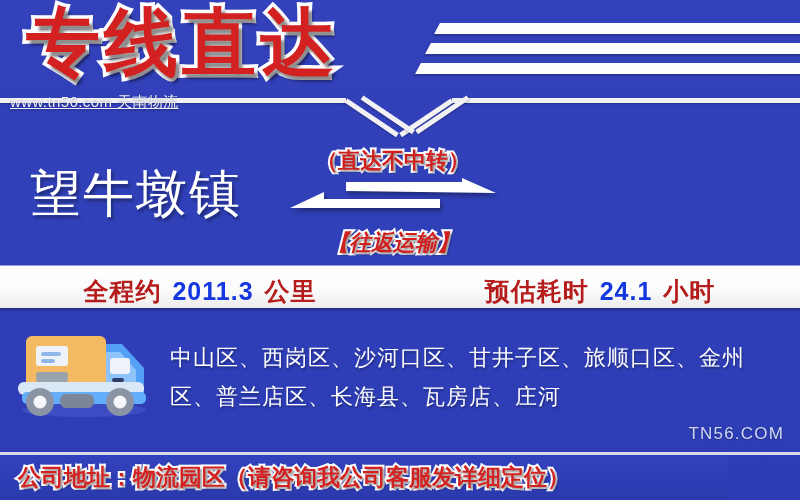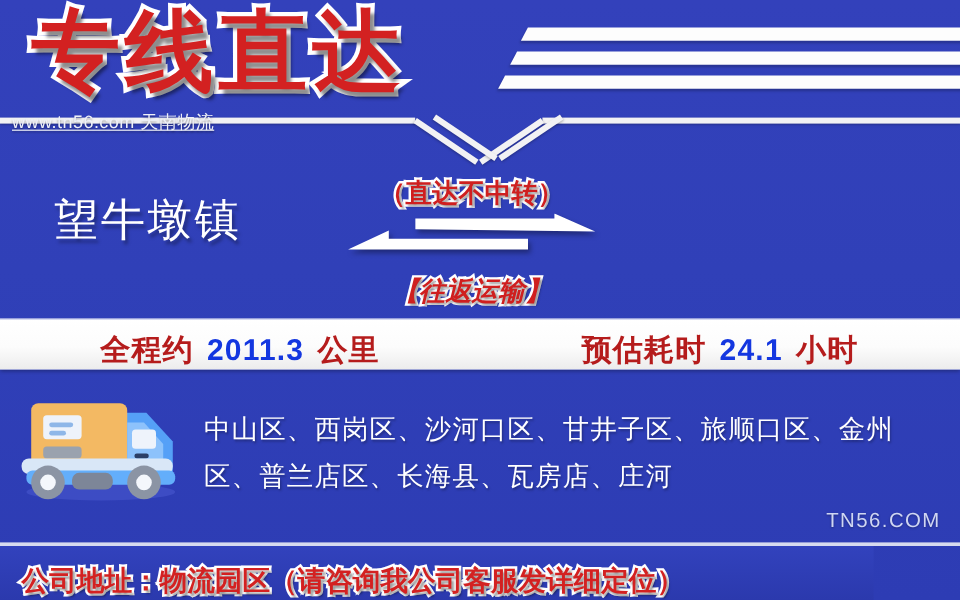--- a/index.html
+++ b/index.html
@@ -52,24 +52,23 @@
     font-size:15px;color:#eef0f8;letter-spacing:.4px;
     text-shadow:0 1px 2px rgba(0,0,0,.35);
     white-space:nowrap;
     text-decoration:underline;
   }
 
   
   .route{position:absolute;left:0;top:140px;width:800px;height:125px;}
   .city{
     position:absolute;top:16px;
-    font-size:37px;font-weight:500;color:#ffffff;letter-spacing:2px;
+    font-size:51px;font-weight:500;color:#ffffff;letter-spacing:2px;
     line-height:1.5;white-space:nowrap;
     text-shadow:2px 3px 3px rgba(0,0,0,.35);
-    margin-left:15px;
   }
   .city.origin{left:30px;}
   .city.dest{left:562px;}
 
   .mid{position:absolute;left:288px;top:0;width:210px;height:125px;}
   .mid .tag{
     position:absolute;left:0;width:210px;text-align:center;
     font-size:22px;font-weight:bold;color:#cf1f1f;letter-spacing:0px;
     -webkit-text-stroke:4px #ffffff;paint-order:stroke fill;
     text-shadow:2px 2px 2px rgba(0,0,0,.4);
@@ -107,21 +106,21 @@
     position:absolute;right:16px;top:424px;
     font-size:17px;color:#cfd6f2;letter-spacing:1.2px;
     text-shadow:0 1px 2px rgba(0,0,0,.3);
   }
 
   
   .hairline{position:absolute;left:0;top:452px;width:800px;height:3px;background:#e9ebf5;opacity:.9;}
   .bottombar{
     position:absolute;left:0;top:455px;width:728px;height:45px;
     background:linear-gradient(180deg,#3242bd 0%,#2b39ad 100%);
-    display:flex;align-items:flex-end;
+    display:flex;align-items:center;
   }
   .bottombar .addr{
     padding-left:18px;
     font-size:23px;font-weight:bold;color:#d32121;letter-spacing:0px;
     -webkit-text-stroke:4px #ffffff;paint-order:stroke fill;
     text-shadow:2px 2px 2px rgba(0,0,0,.4);
     white-space:nowrap;
   }
 </style>
 </head>

